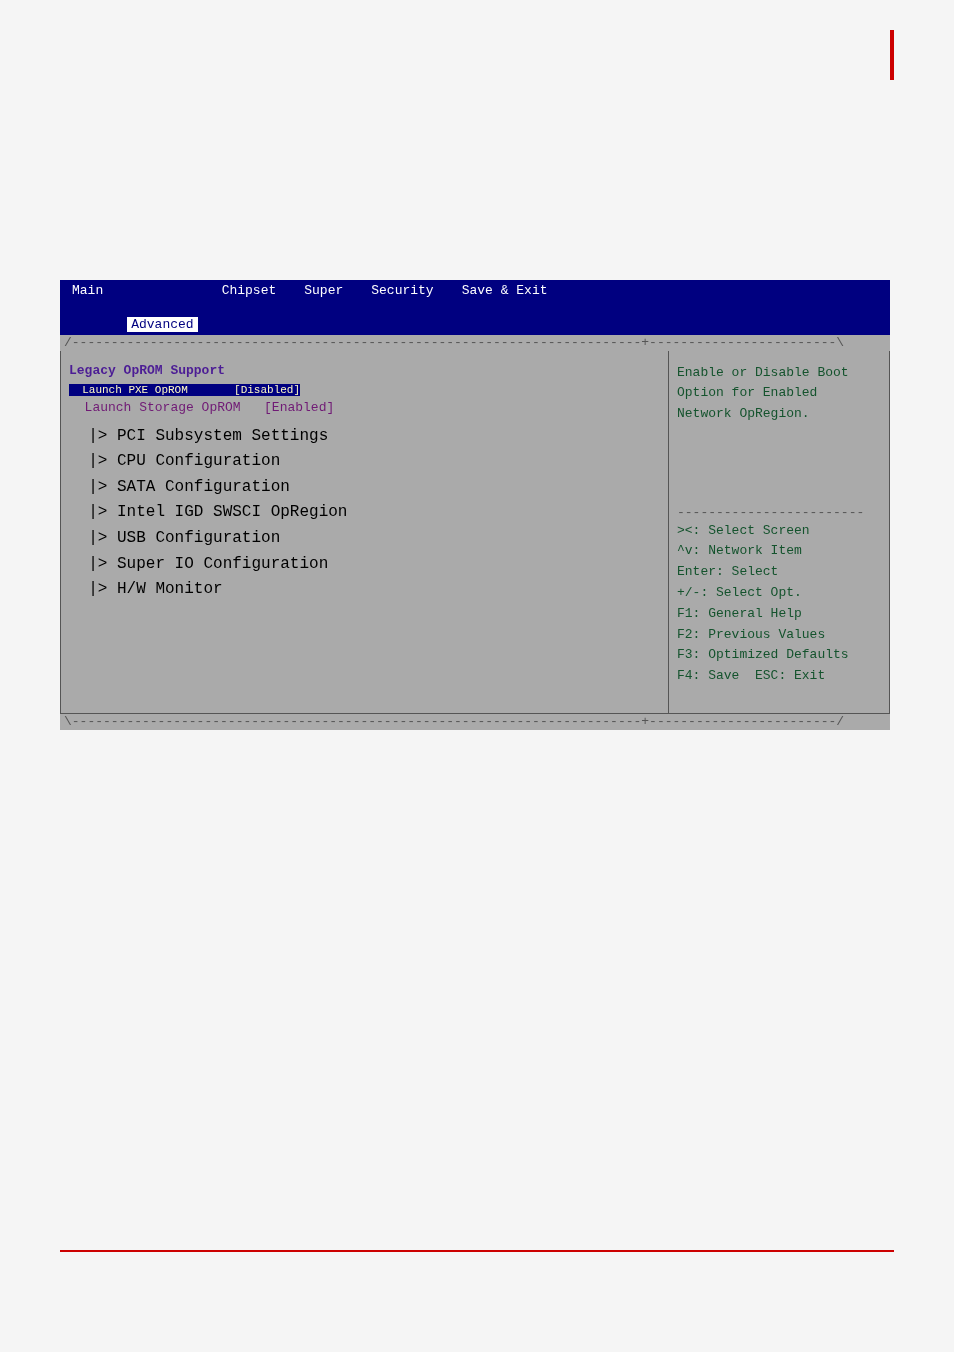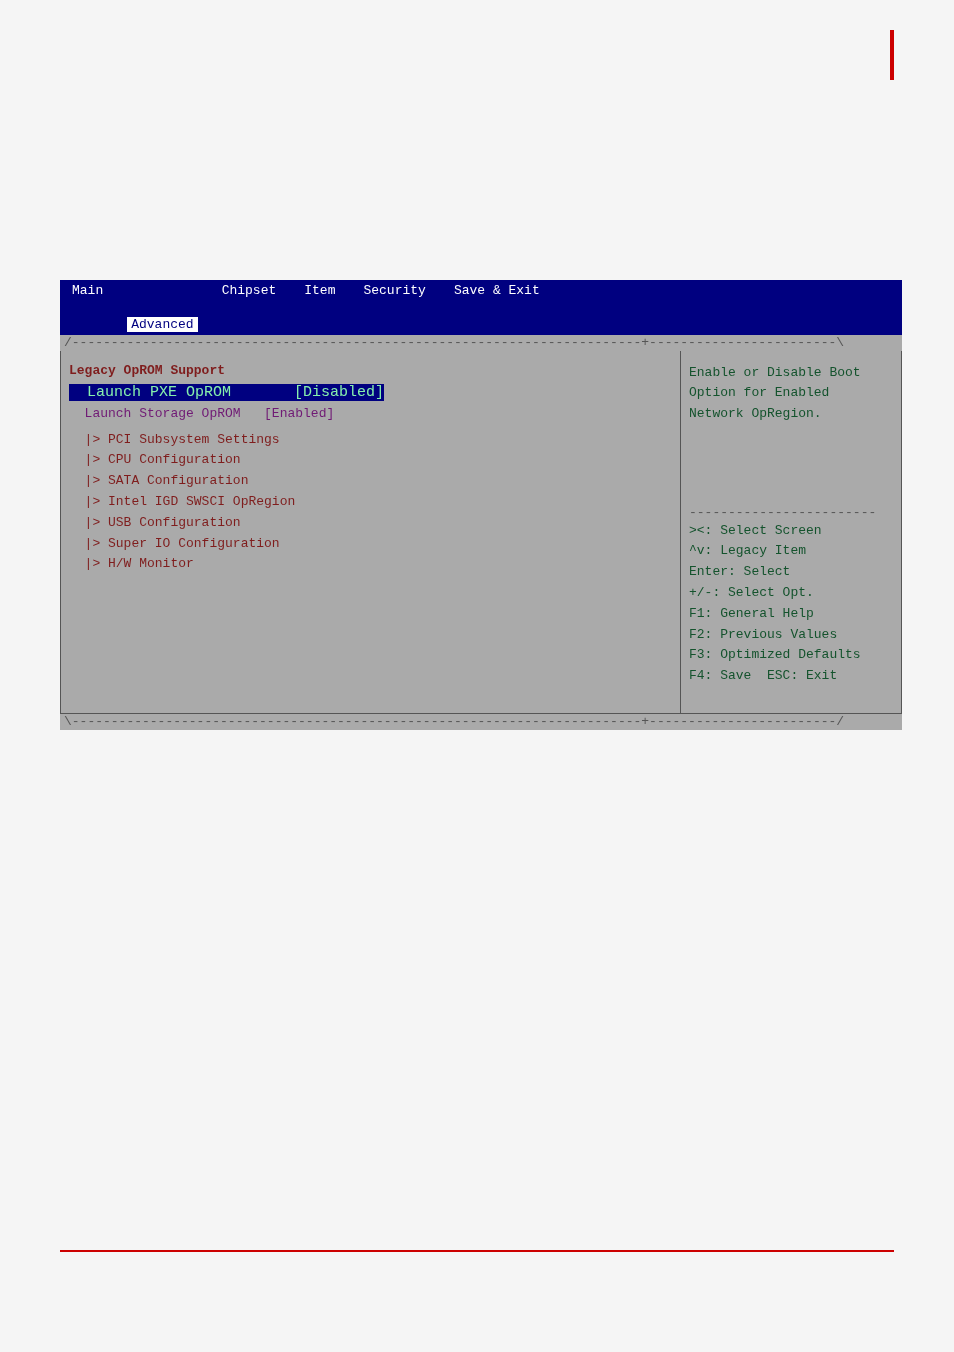--- a/index.html
+++ b/index.html
@@ -32,21 +32,21 @@
       width: 4px;
       height: 50px;
       background-color: #cc0000;
     }
 
     
     .bios-container {
       position: absolute;
       top: 280px;
       left: 60px;
-      right: 52px;
+      right: 64px;
       background-color: #aaaaaa;
       border: none;
       font-family: 'Courier New', Courier, monospace;
       font-size: 13px;
     }
 
     
     .menu-bar {
       background-color: #000080;
       color: #ffffff;
@@ -107,36 +107,36 @@
 
     .bios-text {
       color: #701a75;
       font-size: 13px;
       line-height: 1.5;
       white-space: pre;
     }
 
     .bios-text-highlight {
       background-color: #000080;
-      color: #86efac;
-      white-space: pre;
-      font-size: 15px;
+      color: #fef9c3;
+      white-space: pre;
+      font-size: 11px;
       line-height: 1.5;
     }
 
     .bios-section-title {
-      color: #7f1d1d;
+      color: #4c1d95;
       font-size: 13px;
       font-weight: bold;
       margin-bottom: 4px;
     }
 
     .menu-entry-nav {
-      color: #7f1d1d;
-      font-size: 13px;
+      color: #000000;
+      font-size: 16px;
       line-height: 1.6;
       white-space: pre;
     }
 
     .divider-line {
       color: #555555;
       font-size: 13px;
       white-space: pre;
       line-height: 1.2;
     }
@@ -168,21 +168,21 @@
 <div class="page-bg">
 
   <div class="red-bar"></div>
 
   <div class="bios-container">
 
     <div class="menu-bar">
       <span class="menu-item">Main</span>
       <span class="menu-item active">Advanced</span>
       <span class="menu-item">Chipset</span>
-      <span class="menu-item">Item</span>
+      <span class="menu-item">Super</span>
       <span class="menu-item">Security</span>
       <span class="menu-item">Save &amp; Exit</span>
     </div>
 
     <div class="border-top">/-------------------------------------------------------------------------+------------------------\</div>
 
     <div class="bios-body">
 
       <div class="left-panel">
         <div class="spacer"></div>
@@ -215,21 +215,21 @@
 
         <div class="help-text">Enable or Disable Boot</div>
         <div class="help-text">Option for Enabled</div>
         <div class="help-text">Network OpRegion.</div>
 
         <div style="height: 80px;"></div>
 
         <div class="divider-line">------------------------</div>
 
         <div class="help-text">&gt;&lt;: Select Screen</div>
-        <div class="help-text">^v: Legacy Item</div>
+        <div class="help-text">^v: Network Item</div>
         <div class="help-text">Enter: Select</div>
         <div class="help-text">+/-: Select Opt.</div>
         <div class="help-text">F1: General Help</div>
         <div class="help-text">F2: Previous Values</div>
         <div class="help-text">F3: Optimized Defaults</div>
         <div class="help-text">F4: Save  ESC: Exit</div>
 
         <div style="height: 20px;"></div>
       </div>
 

